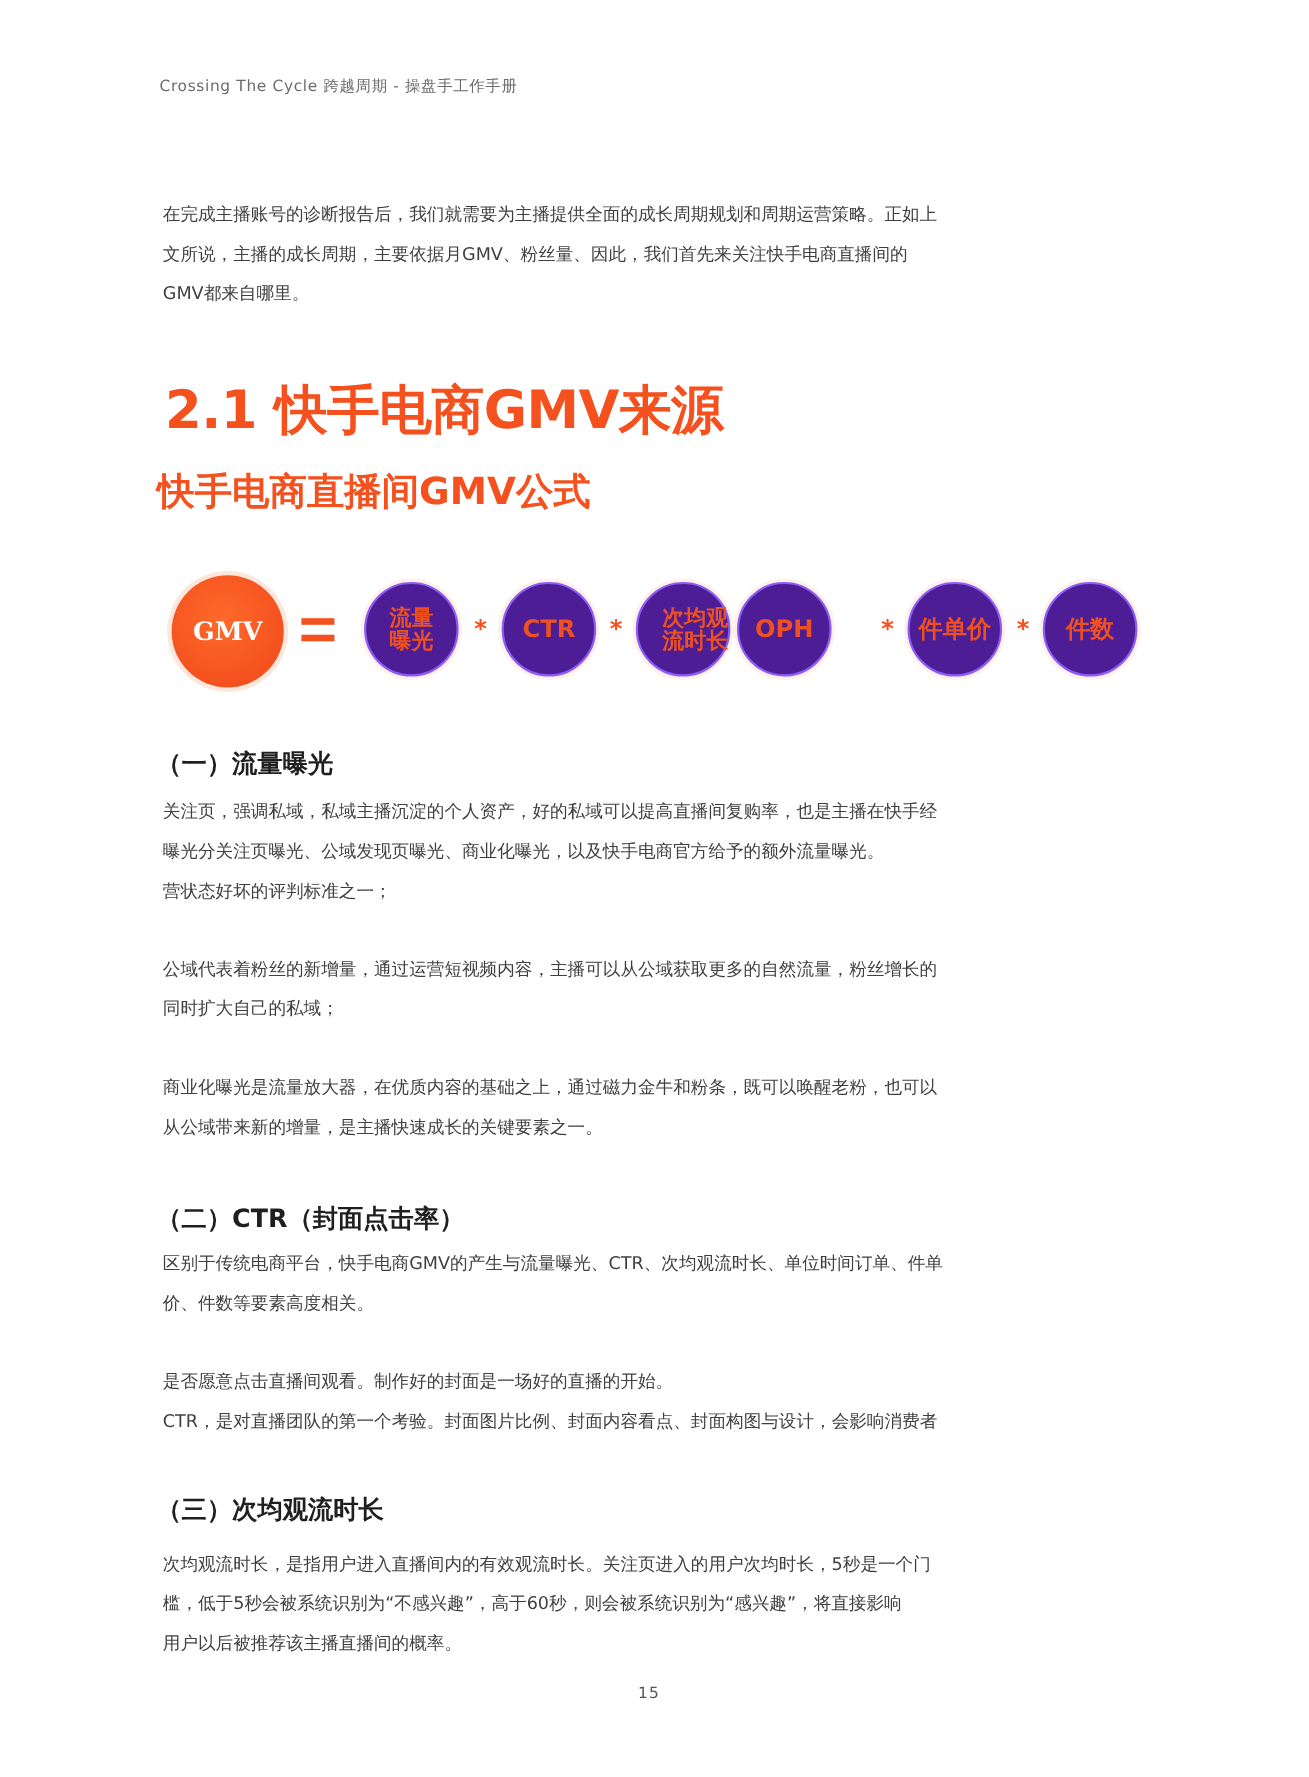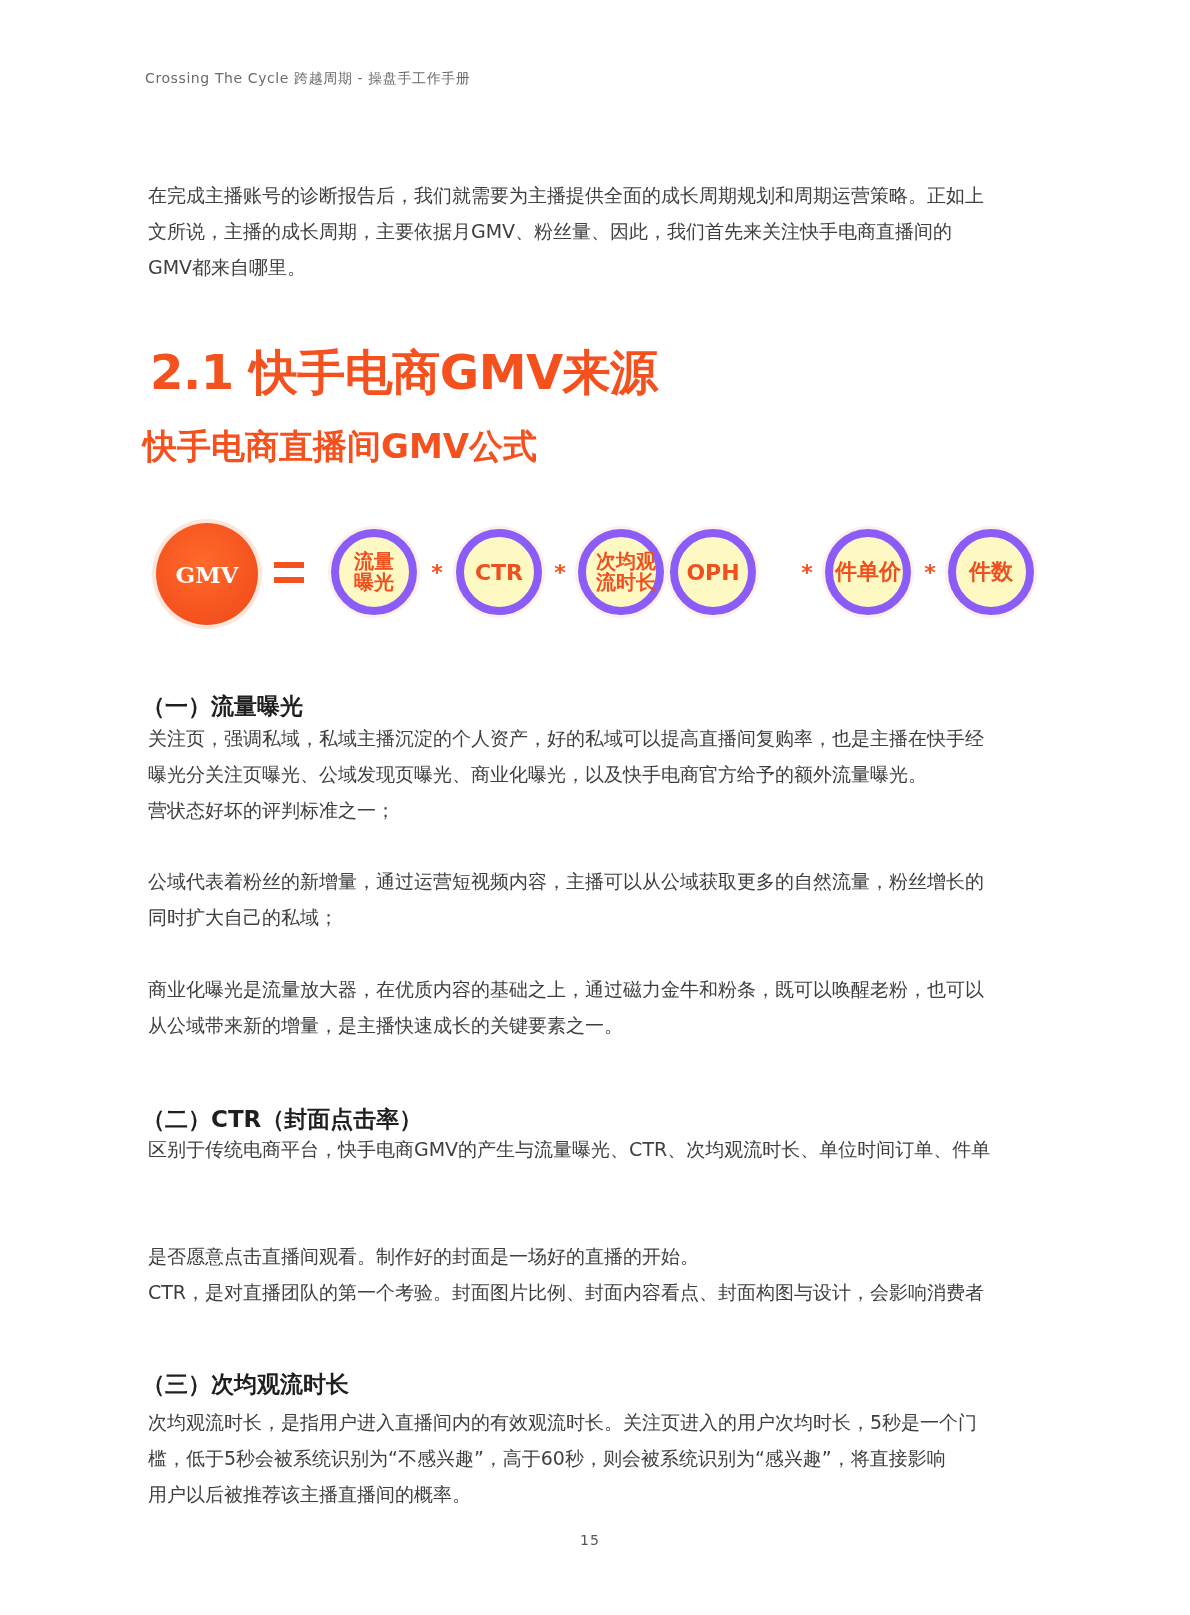--- a/index.html
+++ b/index.html
@@ -1,36 +1,36 @@
 <!DOCTYPE html>
 <html><head>
   <meta charset="utf-8">
   <style>
     html, body { margin: 0; padding: 0; background: #ffffff; }
     body { width: 1190px; height: 1615px; position: relative; overflow: hidden;
            font-family: "DejaVu Sans", "Liberation Sans", sans-serif; }
     .abs { position: absolute; }
     .running-header { left: 145px; top: 70px; font-size: 14px; color: #6b6b6b; letter-spacing: 0.6px; white-space: nowrap; }
-    .para { left: 148px; width: 890px; font-size: 19px; line-height: 36px; color: #3f3f3f; }
+    .para { left: 148px; width: 890px; font-size: 16px; line-height: 36px; color: #3f3f3f; }
     .para .ln { display: block; white-space: nowrap; height: 36px; }
     .h1 { left: 150px; top: 341px; font-size: 48px; font-weight: bold; color: #f4511e; white-space: nowrap; letter-spacing: -0.5px; }
     .h2 { left: 143px; top: 424px; font-size: 34px; font-weight: bold; color: #f4511e; white-space: nowrap; }
-    .sec { left: 142px; font-size: 23px; font-weight: bold; color: #1f1f1f; white-space: nowrap; margin-top: 12px; }
+    .sec { left: 142px; font-size: 23px; font-weight: bold; color: #1f1f1f; white-space: nowrap; }
     .page-num { left: 580px; top: 1532px; font-size: 14px; color: #555555; letter-spacing: 1px; }
     .gmv-circle { position: absolute; left: 156px; top: 523px; width: 102px; height: 102px; border-radius: 50%;
                   background: radial-gradient(circle at 45% 40%, #ff6a2a 0%, #f4511e 70%, #ea4a18 100%);
                   box-shadow: 0 0 0 4px #fde6dc;
                   color: #ffffff; font-family: "DejaVu Serif", "Liberation Serif", serif; font-weight: bold; font-size: 23px;
                   display: flex; align-items: center; justify-content: center; }
     .equals { position: absolute; left: 274px; top: 562px; width: 30px; height: 24px; }
     .equals::before, .equals::after { content: ""; position: absolute; left: 0; width: 30px; height: 6px; background: #f4511e; }
     .equals::before { top: 0; }
     .equals::after { top: 15px; }
     .factor { position: absolute; top: 529px; width: 86px; height: 86px; border-radius: 50%;
-              background: #fef9c3; border: 8px solid #8b5cf6;
+              background: #4c1d95; border: 2px solid #8b5cf6;
               box-shadow: 0 0 0 3px #fdf0ea;
               color: #ee5020; font-weight: bold; display: flex; align-items: center; justify-content: center;
               text-align: center; box-sizing: border-box; }
     .factor.two-line { font-size: 20px; line-height: 21px; }
     .factor.one-line { font-size: 22px; }
     .factor .fl { display: block; white-space: nowrap; }
     .star { position: absolute; top: 560px; font-size: 22px; color: #f4511e; font-weight: bold; width: 16px; text-align: center; }
   </style>
 </head>
 <body>
@@ -98,20 +98,21 @@
   <span class="ln">同时扩大自己的私域；</span>
 </div>
 <div class="abs para" style="top:971px;">
   <span class="ln">商业化曝光是流量放大器，在优质内容的基础之上，通过磁力金牛和粉条，既可以唤醒老粉，也可以</span>
   <span class="ln">从公域带来新的增量，是主播快速成长的关键要素之一。</span>
 </div>
 
 <div class="abs sec" style="top:1092px;">（二）CTR（封面点击率）</div>
 <div class="abs para" style="top:1131px;">
   <span class="ln">区别于传统电商平台，快手电商GMV的产生与流量曝光、CTR、次均观流时长、单位时间订单、件单</span>
+  <span class="ln">价、件数等要素高度相关。</span>
 </div>
 <div class="abs para" style="top:1238px;">
   <span class="ln">是否愿意点击直播间观看。制作好的封面是一场好的直播的开始。</span>
   <span class="ln">CTR，是对直播团队的第一个考验。封面图片比例、封面内容看点、封面构图与设计，会影响消费者</span>
 </div>
 
 <div class="abs sec" style="top:1357px;">（三）次均观流时长</div>
 <div class="abs para" style="top:1404px;">
   <span class="ln">次均观流时长，是指用户进入直播间内的有效观流时长。关注页进入的用户次均时长，5秒是一个门</span>
   <span class="ln">槛，低于5秒会被系统识别为“不感兴趣”，高于60秒，则会被系统识别为“感兴趣”，将直接影响</span>

